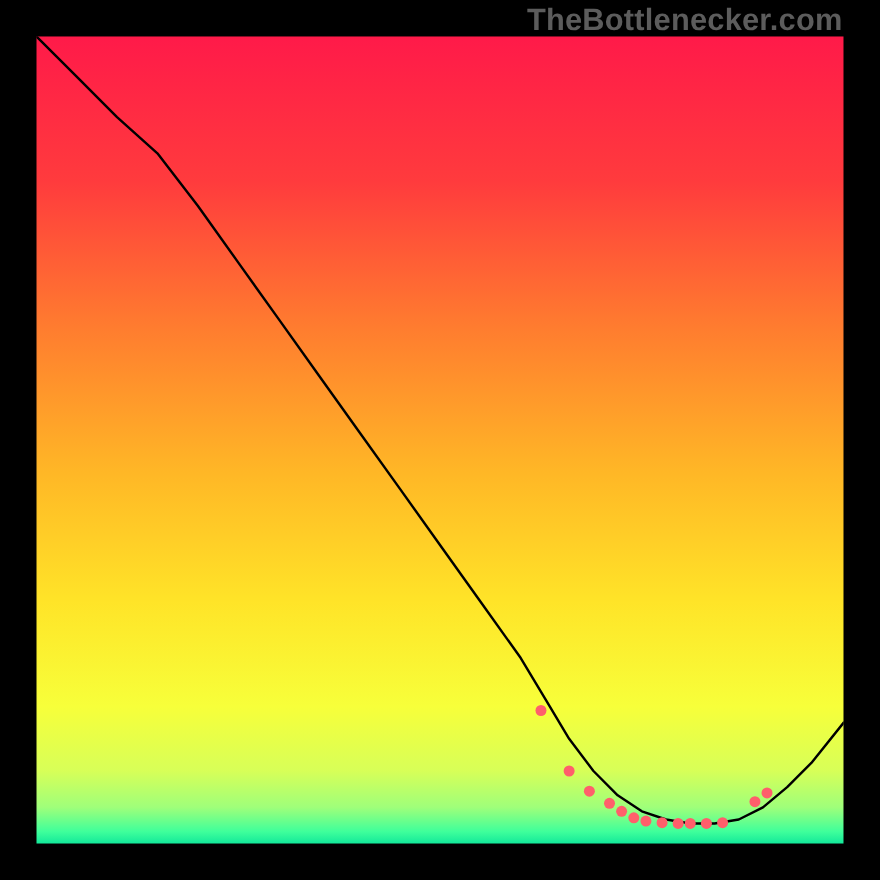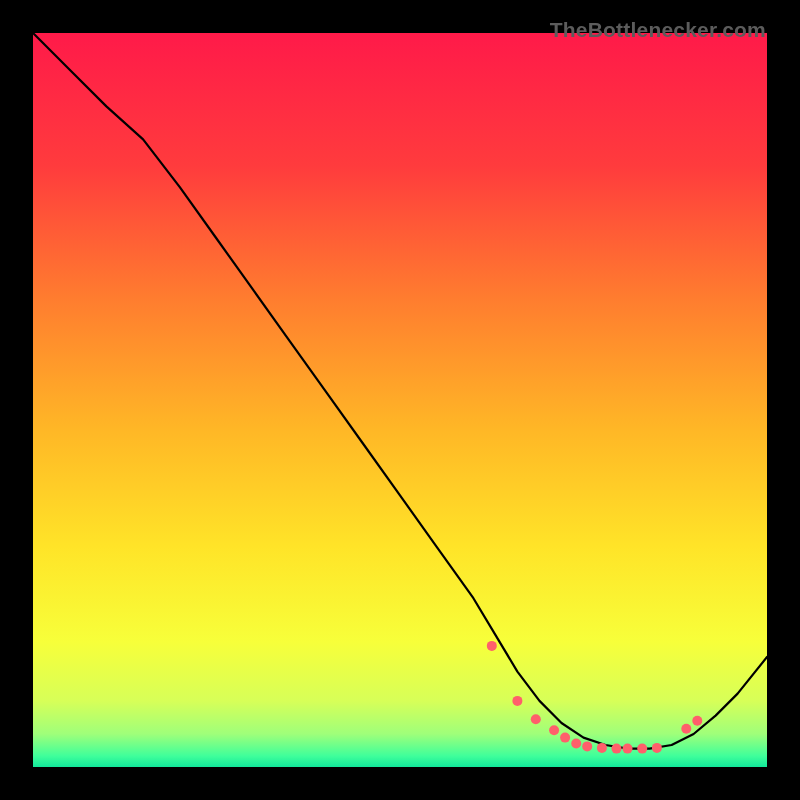--- a/index.html
+++ b/index.html
@@ -24,24 +24,24 @@
     width: 734px;
     height: 734px;
   }
   .plot svg {
     display: block;
     width: 734px;
     height: 734px;
   }
   .watermark {
     position: absolute;
-    top: 18px;
+    top: 2px;
     right: 34px;
     color: #5c5c5c;
-    font-size: 21px;
+    font-size: 28px;
     font-weight: 600;
     letter-spacing: 0.2px;
     user-select: none;
   }
 </style>
 </head>
 <body>
 
 <div class="frame">
   <div class="plot">

